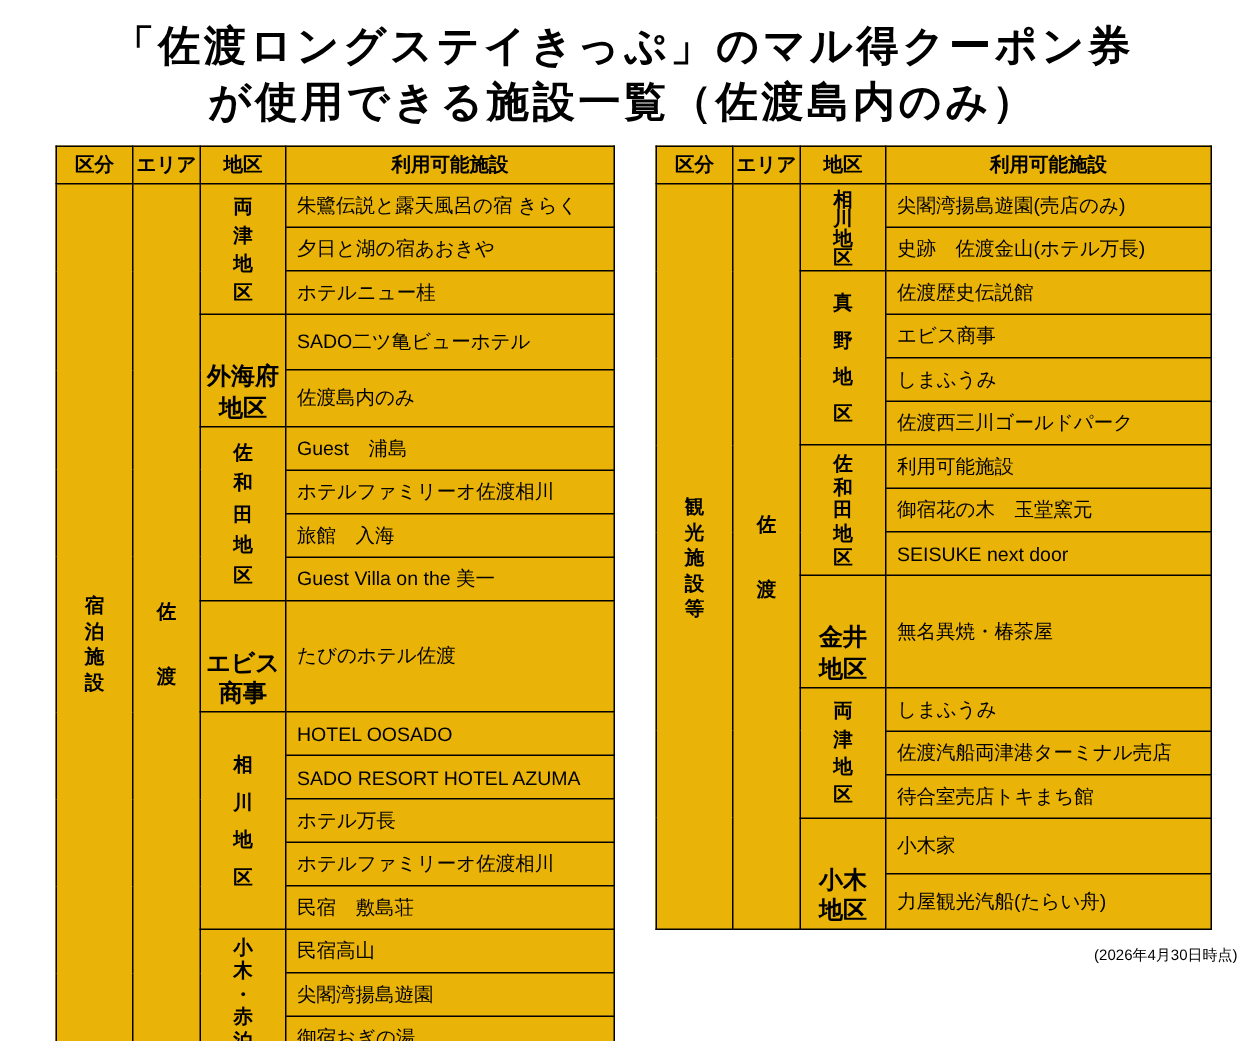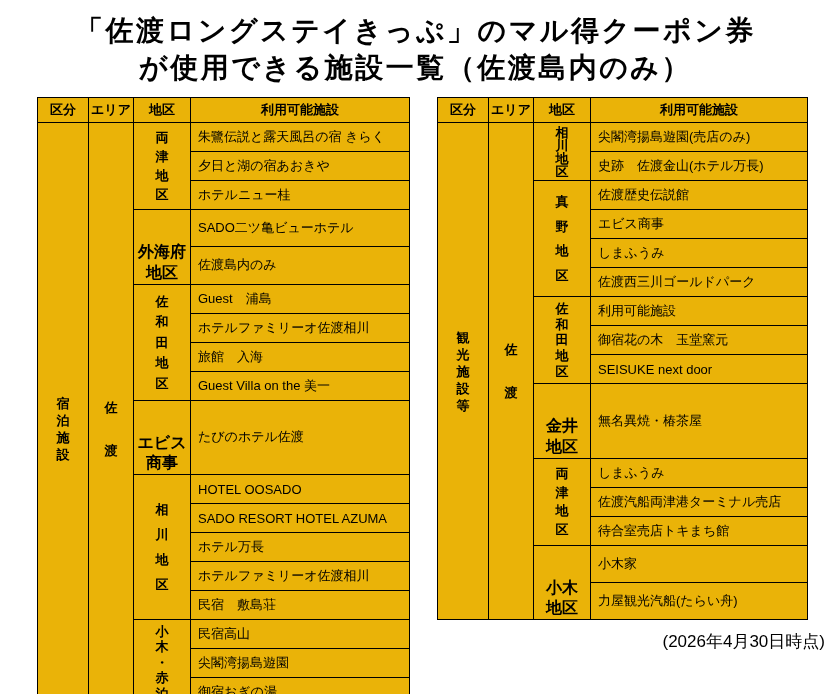--- a/index.html
+++ b/index.html
@@ -87,21 +87,21 @@
     text-align: center;
     white-space: pre-line;
     margin-top: 32px;
   }
 
   
   .date-note {
     position: absolute;
     top: 630px;
     right: 6px;
-    font-size: 17px;
+    font-size: 10px;
     font-weight: normal;
   }
 </style>
 </head>
 <body>
 
 <div class="page-title">「佐渡ロングステイきっぷ」のマル得クーポン券
 が使用できる施設一覧（佐渡島内のみ）</div>
 
 <table class="facility-table" id="table-accommodation">

